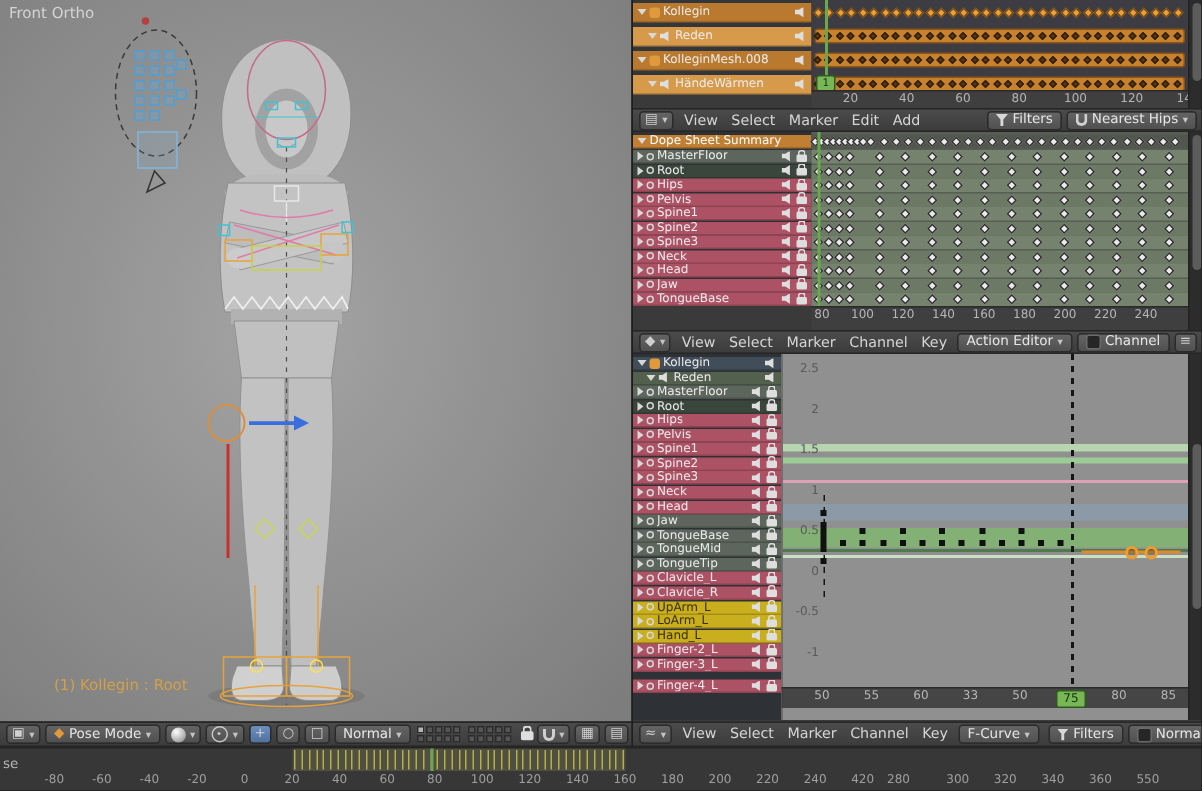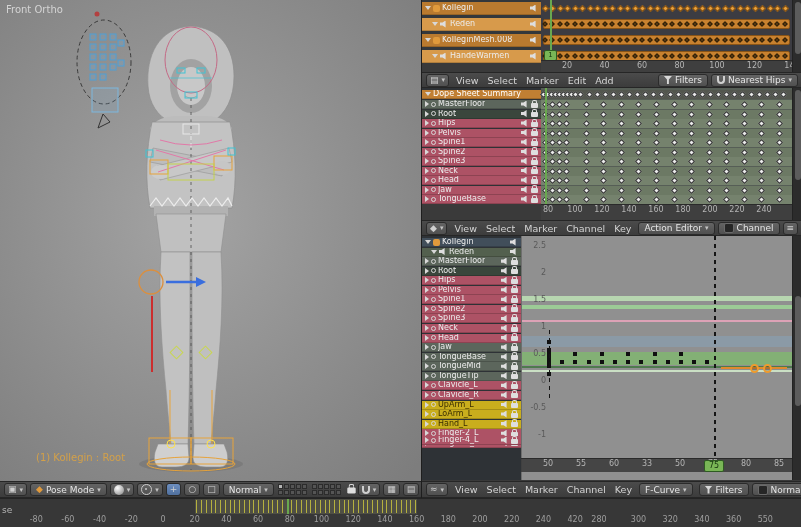--- a/index.html
+++ b/index.html
@@ -985,21 +985,21 @@
             <div class="lck"></div>
           </div>
           <div class="chan v-red" style="top: 202.76px; height: 9px;">
             <div class="tri-r"></div>
             <div class="dot"></div>
             <div class="lab">Finger-3_L</div>
             <div class="sp"></div>
             <div class="spk"></div>
             <div class="lck"></div>
           </div>
-          <div class="chan v-red" style="top: 200px; height: 9px;">
+          <div class="chan v-red" style="top: 217px; height: 9px;">
             <div class="tri-r"></div>
             <div class="dot"></div>
             <div class="lab">Finger-4_L</div>
             <div class="sp"></div>
             <div class="spk"></div>
             <div class="lck"></div>
           </div>
         </div>
       <div class="abs" id="graphCurve" style="left:99px;top:0;width:271px;height:244px;background:#909090;border-left:1px solid #6e6e6e;box-sizing:border-box">
           <div class="band" style="top: 60px; height: 5px; background: rgb(183, 214, 176);"></div>

